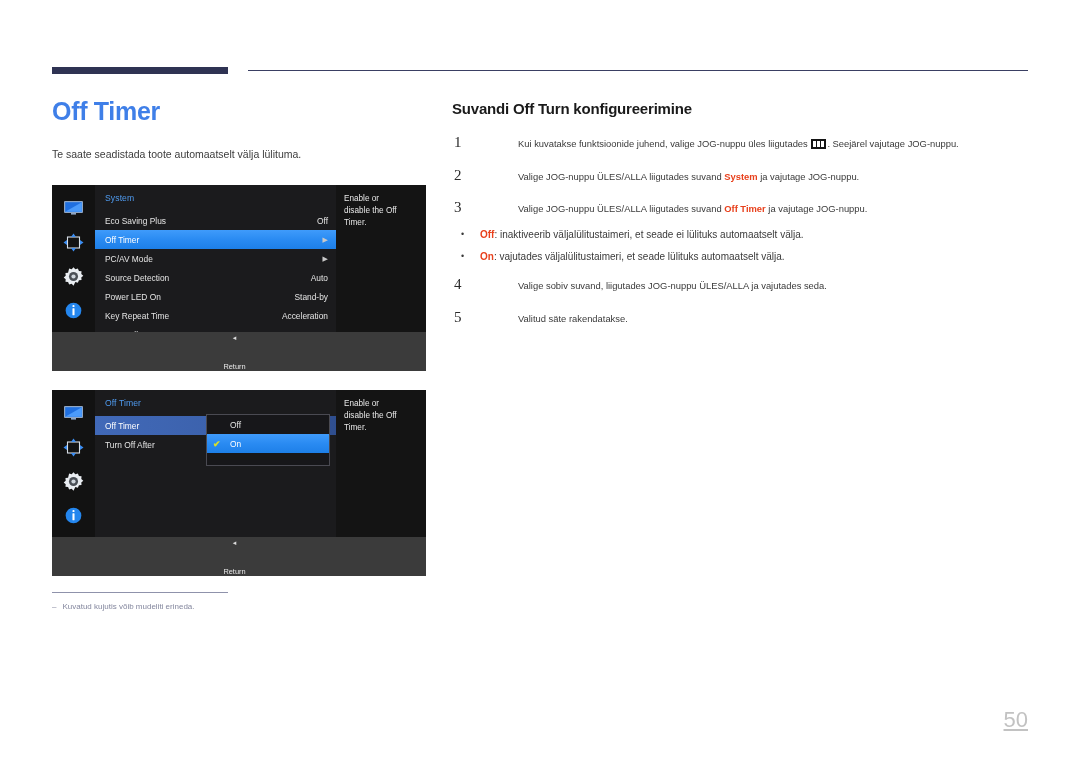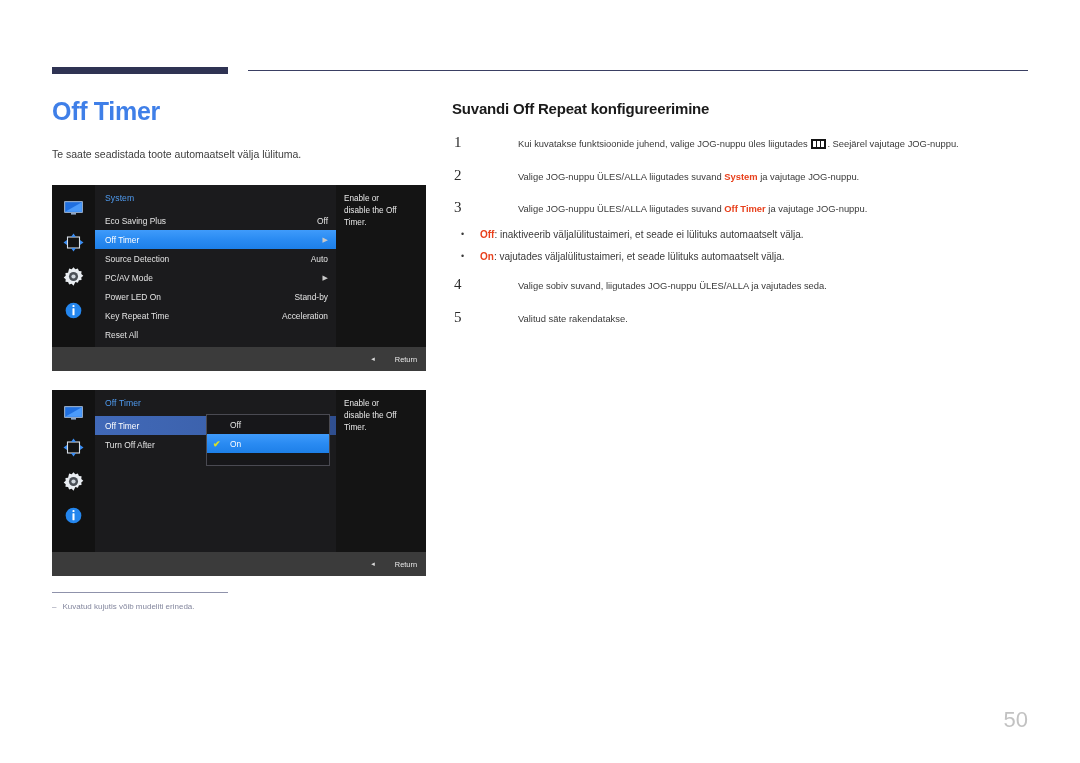--- a/index.html
+++ b/index.html
@@ -72,23 +72,23 @@
     background: linear-gradient(to right, #4169b8 0%, #3a5fa8 70%, #2f4e8e 100%);
     color: #ffffff;
   }
 
   .osd-help {
     position: absolute; right: 0; top: 0; width: 90px; height: 100%;
     background: #141414; padding: 8px 24px 0 8px;
     color: #e6e6e6; font-size: 8.2px; line-height: 1.45;
   }
   .osd-footer {
-    position: absolute; left: 0; bottom: 0; width: 100%; height: 24px;
+    position: absolute; left: 0; bottom: 0; width: 100%; height: 39px;
     background: #3b3b3b; display: flex; align-items: center; justify-content: flex-end;
-    padding-right: 9px; gap: 20px; font-size: 7.4px; color: #e9e9e9;
+    padding-right: 9px; gap: 20px; font-size: 7.4px; color: #e9e9e9; flex-direction: column;
   }
   .osd-footer .back-glyph { font-size: 7px; color: #dcdcdc; }
 
   
   .osd-popup {
     position: absolute; left: 111px; top: 24px; width: 124px; height: 52px;
     background: #17171a; border: 1px solid #4a4a52;
   }
   .popup-row {
     height: 19px; display: flex; align-items: center; padding-left: 6px;
@@ -143,21 +143,21 @@
   .menu-glyph i {
     position: absolute; top: 2px; width: 3px; height: 6px; background: #ffffff;
   }
   .menu-glyph i:nth-child(1) { left: 2px; }
   .menu-glyph i:nth-child(2) { left: 6px; }
   .menu-glyph i:nth-child(3) { left: 10px; }
 
   
   .page-num {
     position: absolute; right: 52px; top: 707px;
-    font-size: 22px; color: #c2c2c2; font-family: "Liberation Sans", sans-serif;
+    font-size: 22px; color: #c2c2c2; font-family: "Liberation Sans", sans-serif; text-decoration: underline;
   }
 </style>
 </head>
 <body>
 
 <div class="page">
 
   <div class="rule-thick"></div>
   <div class="rule-thin"></div>
 
@@ -208,26 +208,26 @@
 
         <div class="osd-row">
           <span class="label">Eco Saving Plus</span>
           <span class="value">Off</span>
         </div>
         <div class="osd-row hl">
           <span class="label">Off Timer</span>
           <span class="arrow">▶</span>
         </div>
         <div class="osd-row">
+          <span class="label">PC/AV Mode</span>
+          <span class="arrow">▶</span>
+        </div>
+        <div class="osd-row">
           <span class="label">Source Detection</span>
           <span class="value">Auto</span>
-        </div>
-        <div class="osd-row">
-          <span class="label">PC/AV Mode</span>
-          <span class="arrow">▶</span>
         </div>
         <div class="osd-row">
           <span class="label">Power LED On</span>
           <span class="value">Stand-by</span>
         </div>
         <div class="osd-row">
           <span class="label">Key Repeat Time</span>
           <span class="value">Acceleration</span>
         </div>
         <div class="osd-row">
@@ -312,21 +312,21 @@
     </div>
   </div>
 
   <div class="footnote-rule"></div>
   <div class="footnote">
     <span class="dash">‒</span>
     <span>Kuvatud kujutis võib mudeliti erineda.</span>
   </div>
 
   <div class="right-col">
-    <h2 class="section-title">Suvandi Off Repeat konfigureerimine</h2>
+    <h2 class="section-title">Suvandi Off Turn konfigureerimine</h2>
 
     <div class="step">
       <span class="num">1</span>
       <span class="txt">
         <span>Kui kuvatakse funktsioonide juhend, valige JOG-nuppu üles liigutades</span>
         <span class="menu-glyph"><i></i><i></i><i></i></span><span>. Seejärel vajutage JOG-nuppu.</span>
       </span>
     </div>
 
     <div class="step">

